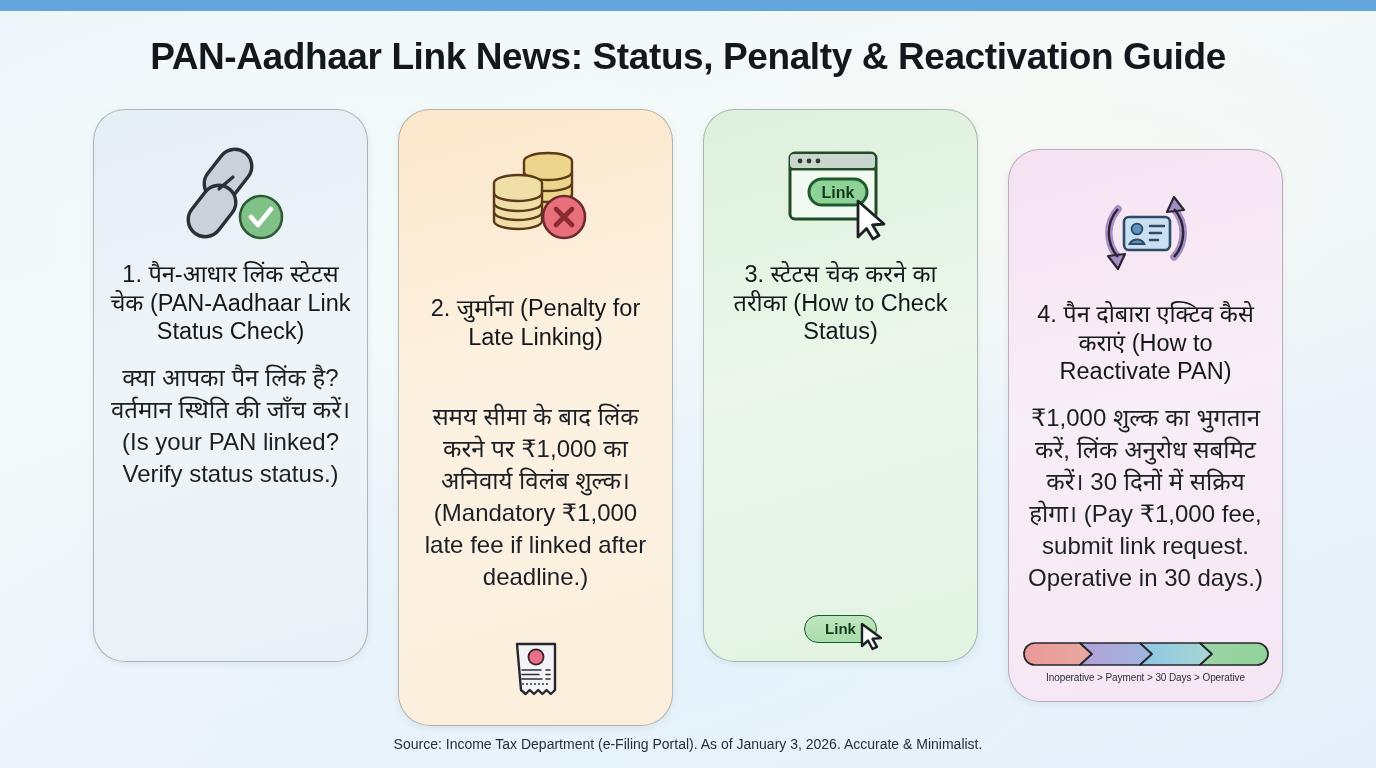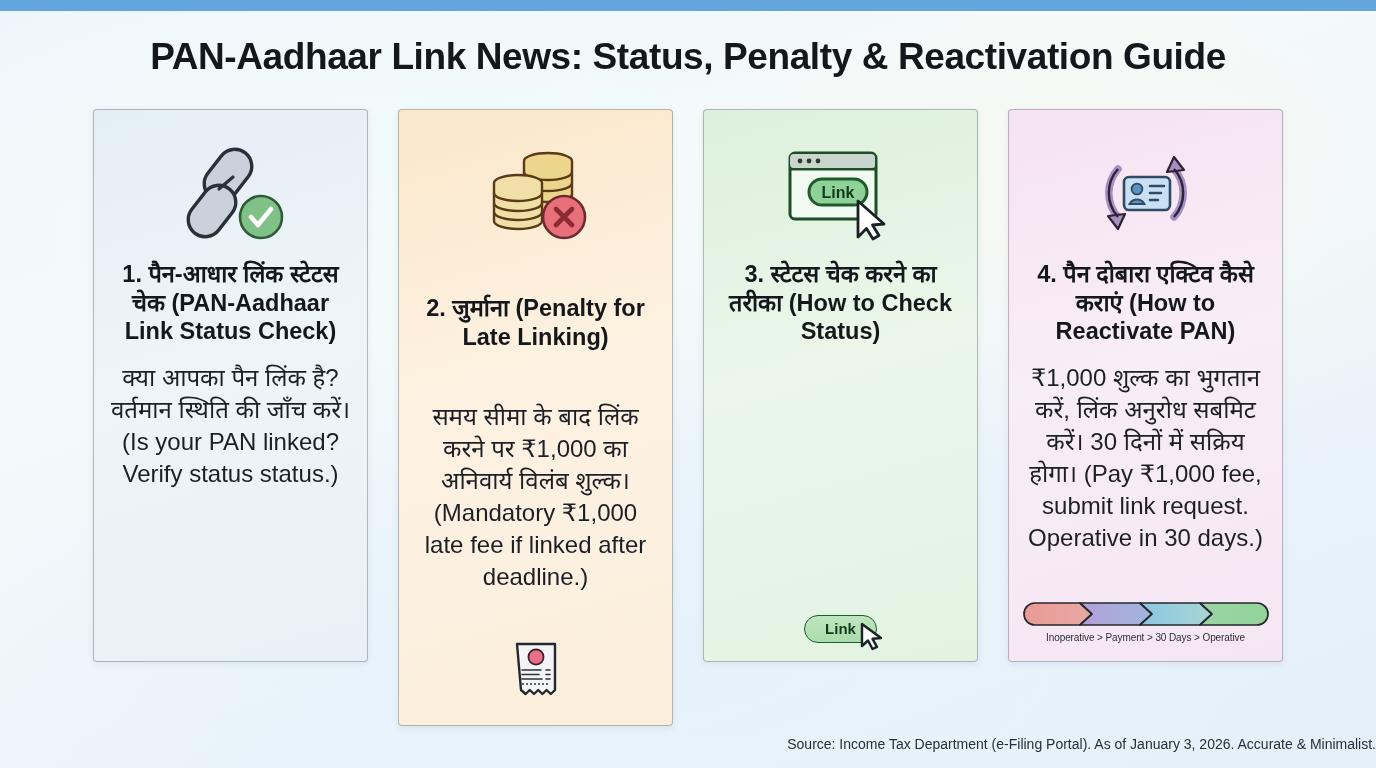--- a/index.html
+++ b/index.html
@@ -62,46 +62,46 @@
     justify-content: center;
     align-items: flex-start;
     gap: 30px;
     padding: 0 62px;
     margin-top: 31px;
   }
 
   .card {
     width: 275px;
     min-height: 553px;
-    border-radius: 4px;
+    border-radius: 32px;
     border: 1.4px solid rgba(90,100,110,0.42);
     padding: 16px 16px 18px;
     display: flex;
     flex-direction: column;
     align-items: center;
     box-shadow: 0 2px 7px rgba(40,60,80,0.08);
   }
 
   .card-1 { background: linear-gradient(165deg,#e4eef5 0%, #eef5f8 45%, #e9f1f6 100%); }
   .card-2 { background: linear-gradient(165deg,#fbe7cb 0%, #fdf2e2 45%, #fbeedd 100%); gap: 34px; }
   .card-3 { background: linear-gradient(165deg,#ddf0dd 0%, #eaf7e9 45%, #e3f3e2 100%); }
-  .card-4 { background: linear-gradient(165deg,#f6e2f2 0%, #f8eef7 45%, #f5e6f3 100%); }
+  .card-4 { background: linear-gradient(165deg,#f6e2f2 0%, #f8eef7 45%, #f5e6f3 100%); margin-top: 40px; }
 
   .icon-box {
     height: 122px;
     display: flex;
     align-items: center;
     justify-content: center;
     margin-top: 6px;
   }
 
   .card-title {
     font-size: 23.5px;
     line-height: 1.22;
-    font-weight: bold;
+    font-weight: normal;
     text-align: center;
     color: #14171c;
     margin-top: 6px;
   }
 
   .card-body {
     font-size: 24px;
     line-height: 1.33;
     text-align: center;
     color: #1c2026;
@@ -303,15 +303,15 @@
             <path d="M118 2 H178 L190 13 L178 24 H118 L130 13 Z" fill="url(#g3)" stroke="#24282d" stroke-width="1.7" stroke-linejoin="round"></path>
             <path d="M178 2 H235 A11 11 0 0 1 235 24 H178 L190 13 Z" fill="url(#g4)" stroke="#24282d" stroke-width="1.7" stroke-linejoin="round"></path>
           </svg>
           <div class="progress-caption">Inoperative &gt; Payment &gt; 30 Days &gt; Operative</div>
         </div>
       </div>
     </div>
 
   </div>
 
-  <div style="text-align:right; font-size:14px; color:#2a2e35; padding:10px 0 16px;">Source: Income Tax Department (e-Filing Portal). As of January 3, 2026. Accurate &amp; Minimalist.</div>
+  <div style="text-align:center; font-size:14px; color:#2a2e35; padding:10px 0 16px;">Source: Income Tax Department (e-Filing Portal). As of January 3, 2026. Accurate &amp; Minimalist.</div>
 
 </div>
 
 </body></html>

